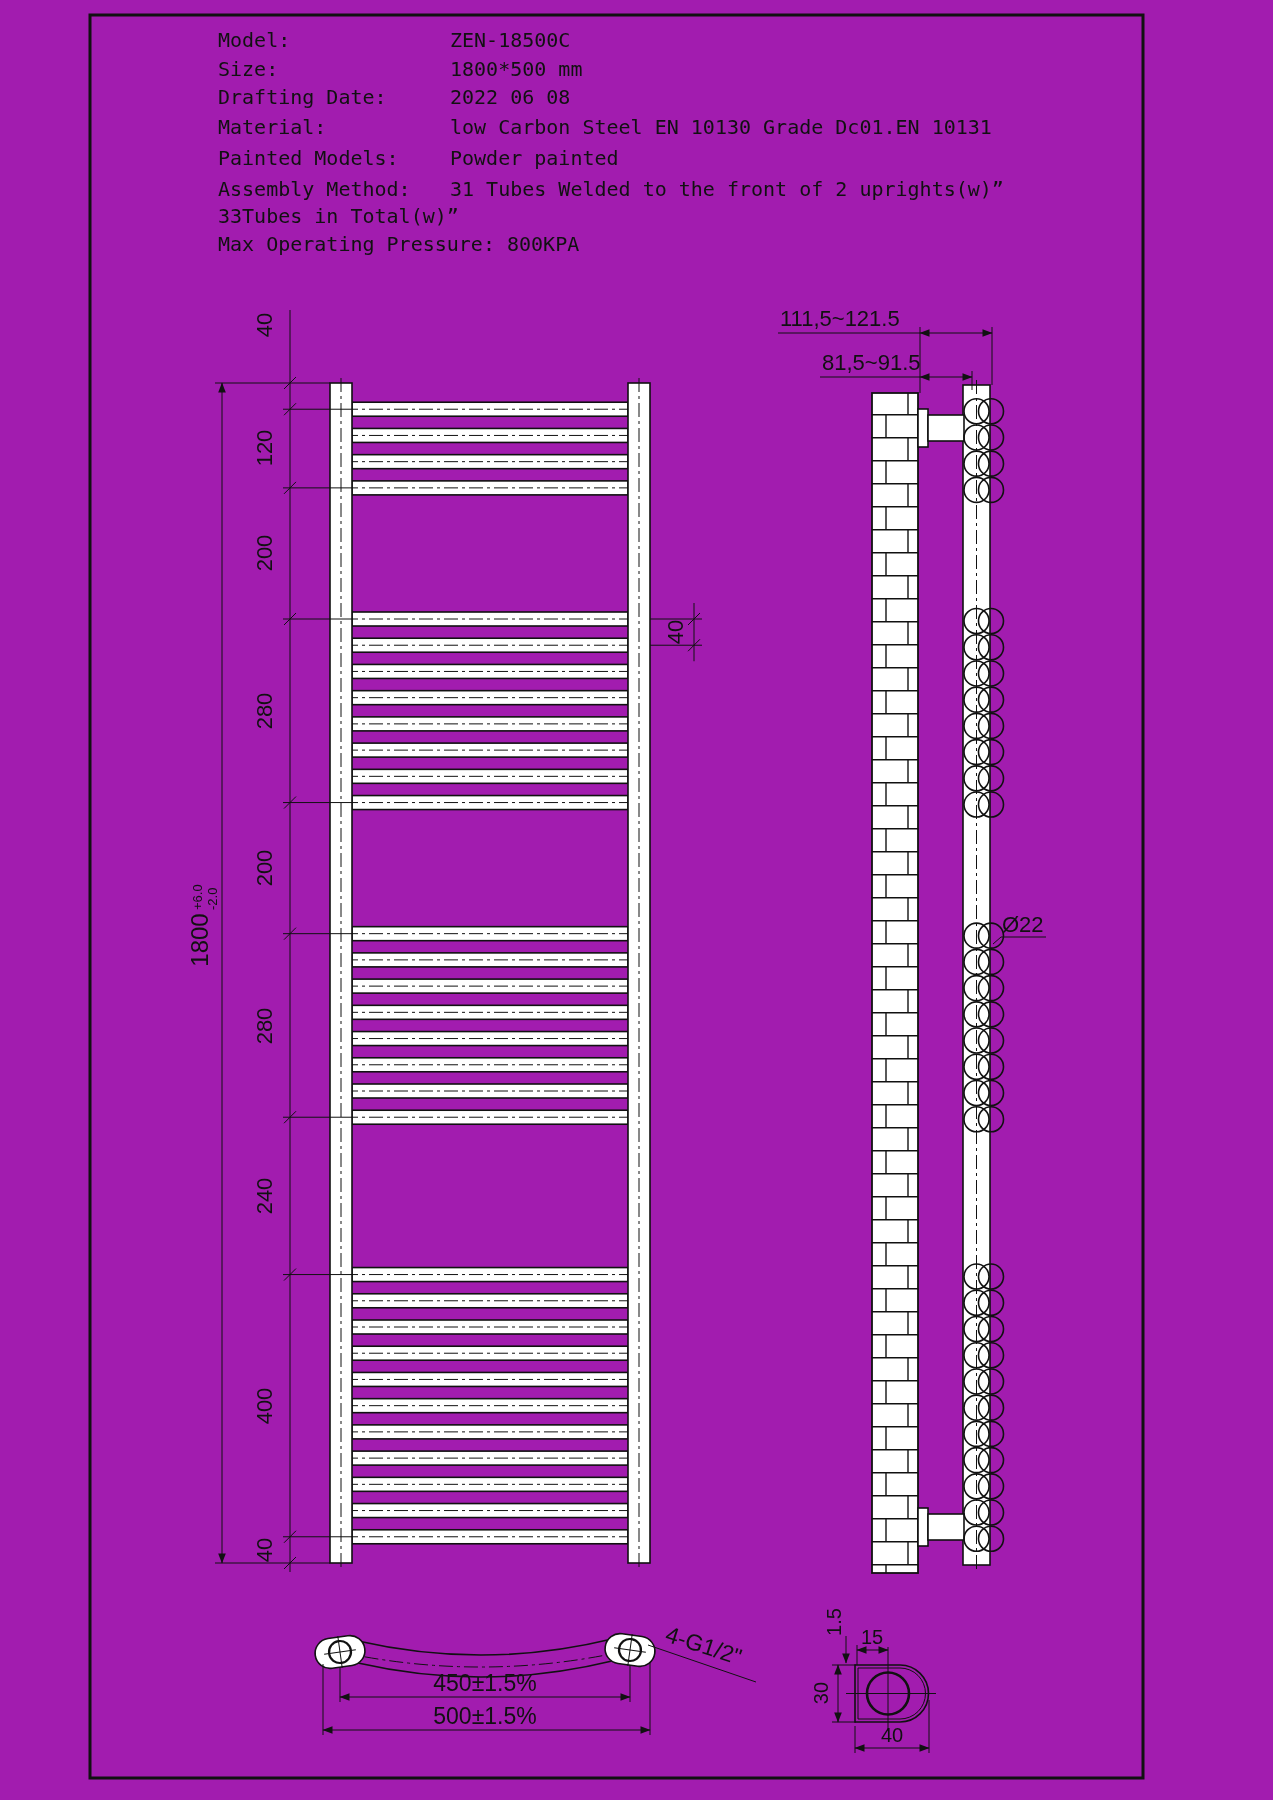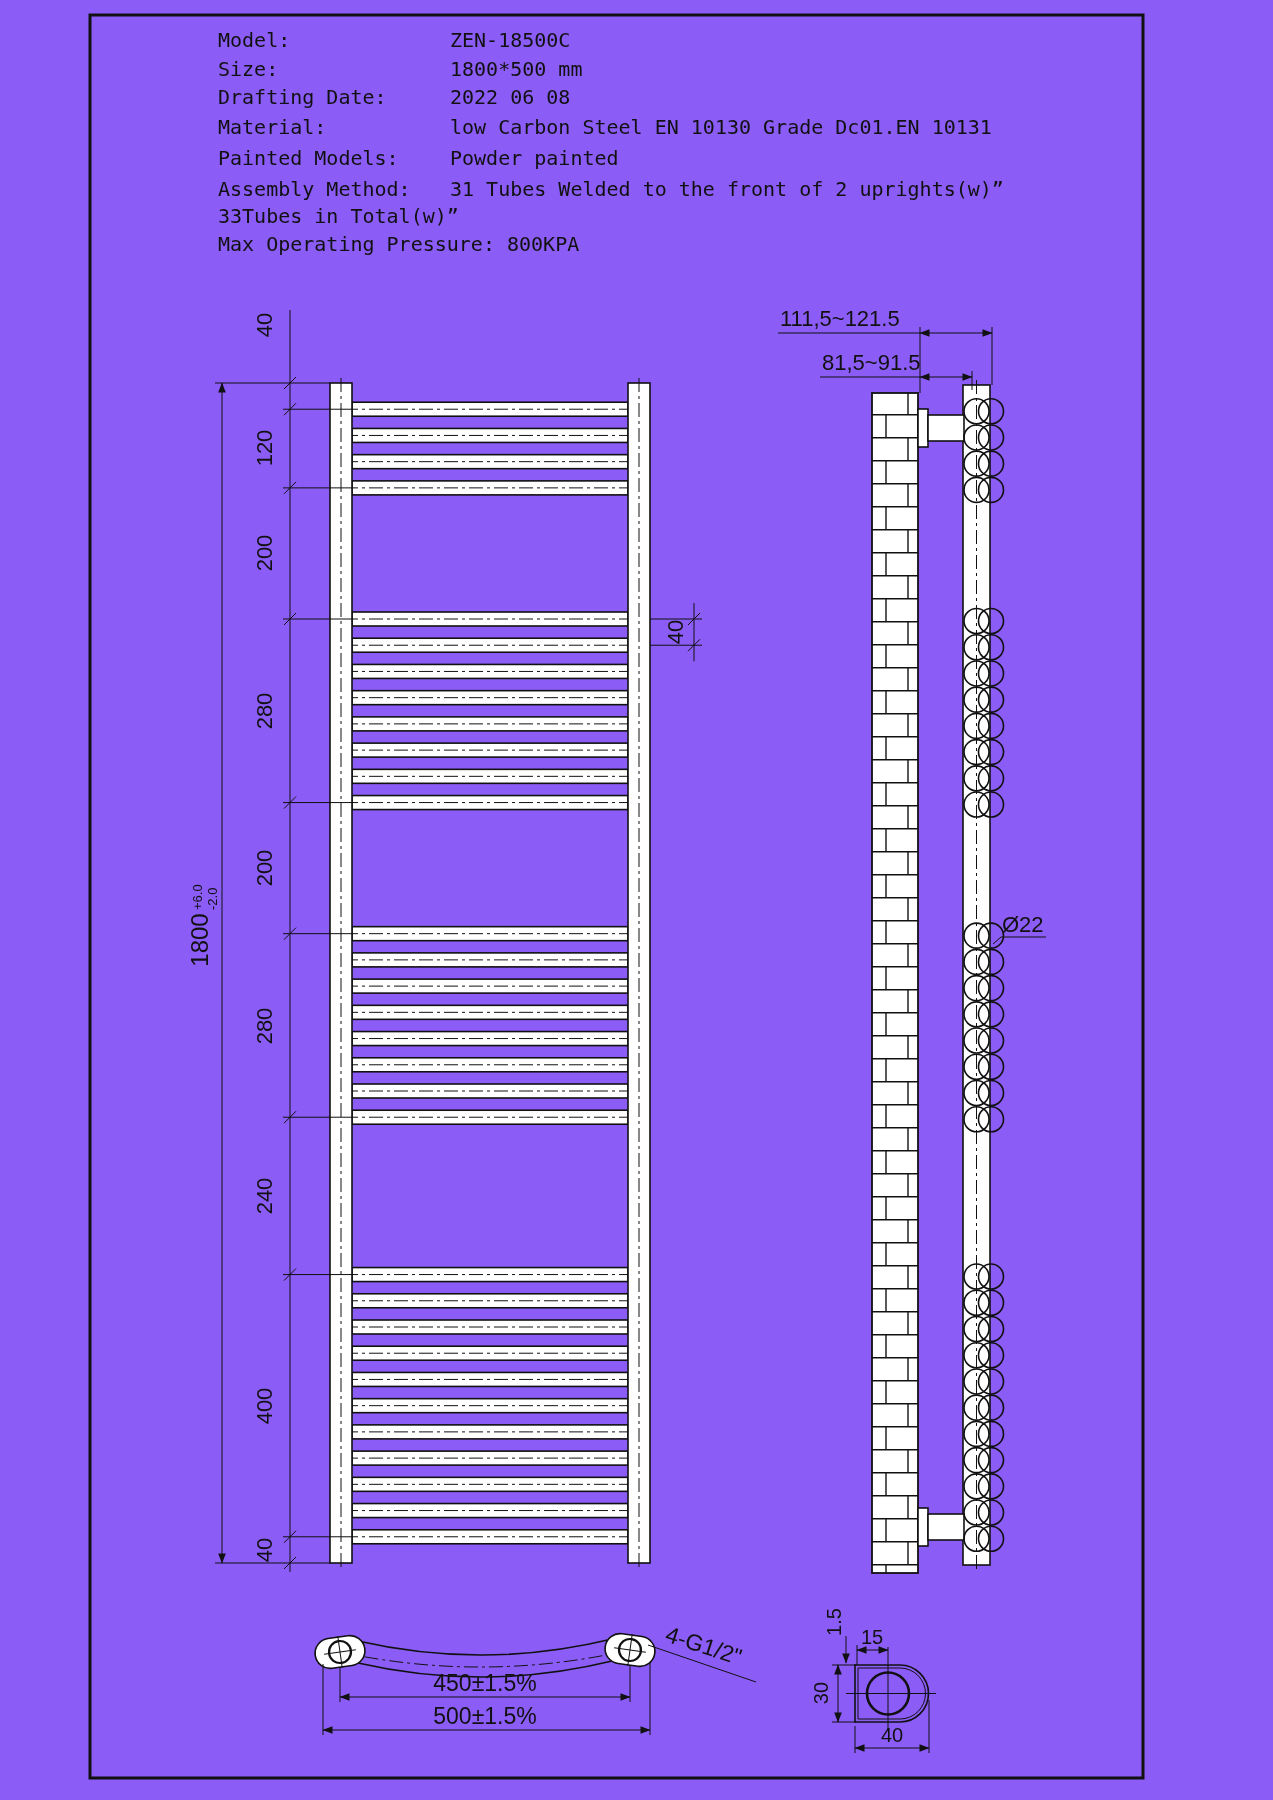--- a/index.html
+++ b/index.html
@@ -1,16 +1,16 @@
 <!DOCTYPE html>
 <html><head>
 <meta charset="utf-8">
 <style>
   html,body{margin:0;padding:0;background:#fff;}
-  .page{position:relative;width:1273px;height:1800px;background:#8b5cf6;}
+  .page{position:relative;width:1273px;height:1800px;background:#a21caf;}
   svg text{fill:#111;}
   .mono{font-family:"DejaVu Sans Mono",monospace;font-size:20px;}
   .dim{font-family:"Liberation Sans",sans-serif;font-size:22px;}
   .dimS{font-family:"Liberation Sans",sans-serif;font-size:20px;}
   .tol{font-family:"Liberation Sans",sans-serif;font-size:13px;}
   .ln{stroke:#111;stroke-width:1.6;fill:none;}
   .lnW{stroke:#111;stroke-width:1.6;fill:#fff;}
   .thin{stroke:#111;stroke-width:1;fill:none;}
   .cl{stroke:#111;stroke-width:1;fill:none;stroke-dasharray:14 4 3 4;}
   .bold{stroke:#111;stroke-width:2.6;fill:none;}

